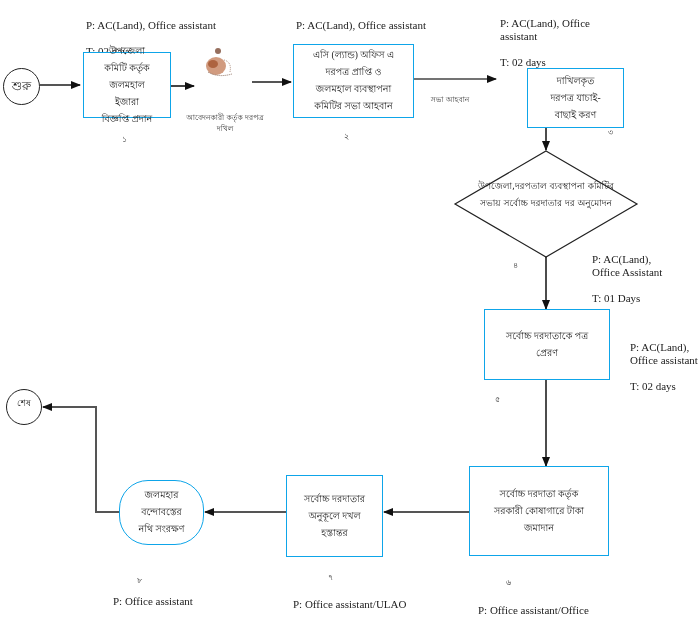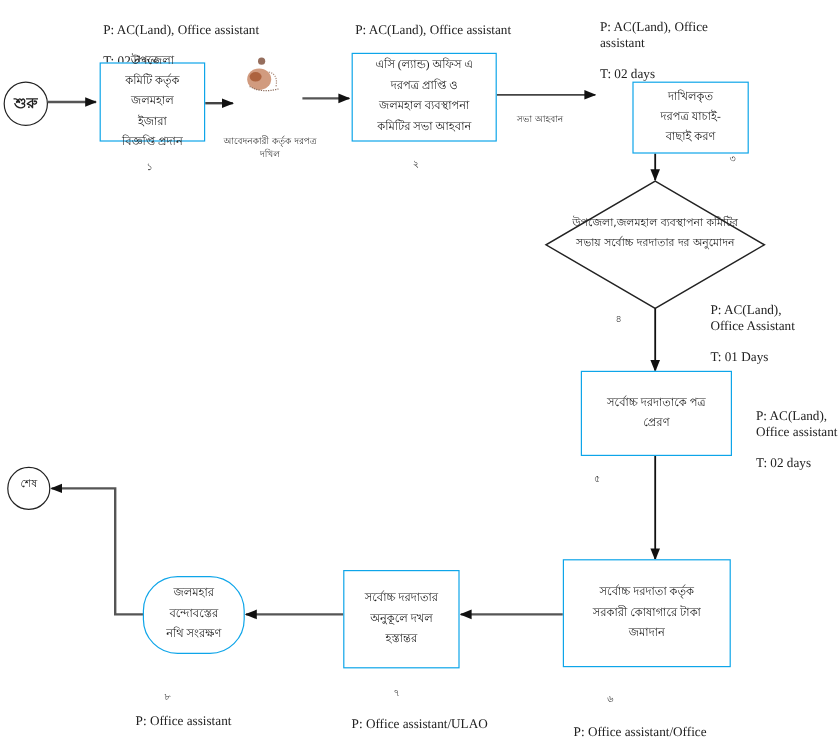--- a/index.html
+++ b/index.html
@@ -56,21 +56,21 @@
   <g>
     <ellipse cx="216" cy="66" rx="10" ry="9" fill="#c98a68" opacity="0.85"></ellipse>
     <ellipse cx="213" cy="64" rx="5" ry="4" fill="#a4552f" opacity="0.8"></ellipse>
     <circle cx="218" cy="51" r="3" fill="#7a4a35" opacity="0.8"></circle>
     <path d="M224,60 q8,2 6,12" fill="none" stroke="#aa8a7a" stroke-width="1" stroke-dasharray="1,1"></path>
     <path d="M208,72 q10,6 24,2" fill="none" stroke="#8a6a5a" stroke-width="1" stroke-dasharray="1,1"></path>
   </g>
 </svg>
 
 <div class="circle" style="left:3px;top:68px;width:37px;height:37px;align-items:center;">
-  <span style="font-weight:bold;font-size:12px;text-align:right;">শুরু</span>
+  <span style="font-weight:normal;font-size:12px;text-align:right;">শুরু</span>
 </div>
 <div class="circle" style="left:6px;top:389px;width:36px;height:36px;padding-top:6px;">
   <span style="font-size:9px;">শেষ</span>
 </div>
 
 <div class="note" style="left:86px;top:6px;">
   <div>P: AC(Land), Office assistant</div>
   <div>T: 02 days</div>
 </div>
 <div class="box" style="left:83px;top:52px;width:88px;height:66px;">
@@ -91,21 +91,21 @@
 
 <div class="note" style="left:500px;top:4px;width:100px;">
   <div>P: AC(Land), Office assistant</div>
   <div>T: 02 days</div>
 </div>
 <div class="box" style="left:527px;top:41px;width:97px;height:60px;margin-top:27px;">
   <span>দাখিলকৃত দরপত্র যাচাই-বাছাই করণ</span>
 </div>
 <div class="num" style="left:608px;top:126px;">৩</div>
 
-<div class="dtext" style="left:472px;top:178px;width:148px;">উপজেলা,জলমহাল ব্যবস্থাপনা কমিটির সভায় সর্বোচ্চ দরদাতার দর অনুমোদন</div>
+<div class="dtext" style="left:472px;top:178px;width:148px;">উপজেলা,দরপতাল ব্যবস্থাপনা কমিটির সভায় সর্বোচ্চ দরদাতার দর অনুমোদন</div>
 <div class="num" style="left:513px;top:259px;">৪</div>
 <div class="note" style="left:592px;top:240px;">
   <div>P:  AC(Land),
    Office Assistant</div>
   <div>T:  01 Days</div>
 </div>
 
 <div class="box" style="left:484px;top:309px;width:126px;height:71px;">
   <span>সর্বোচ্চ দরদাতাকে পত্র প্রেরণ</span>
 </div>

